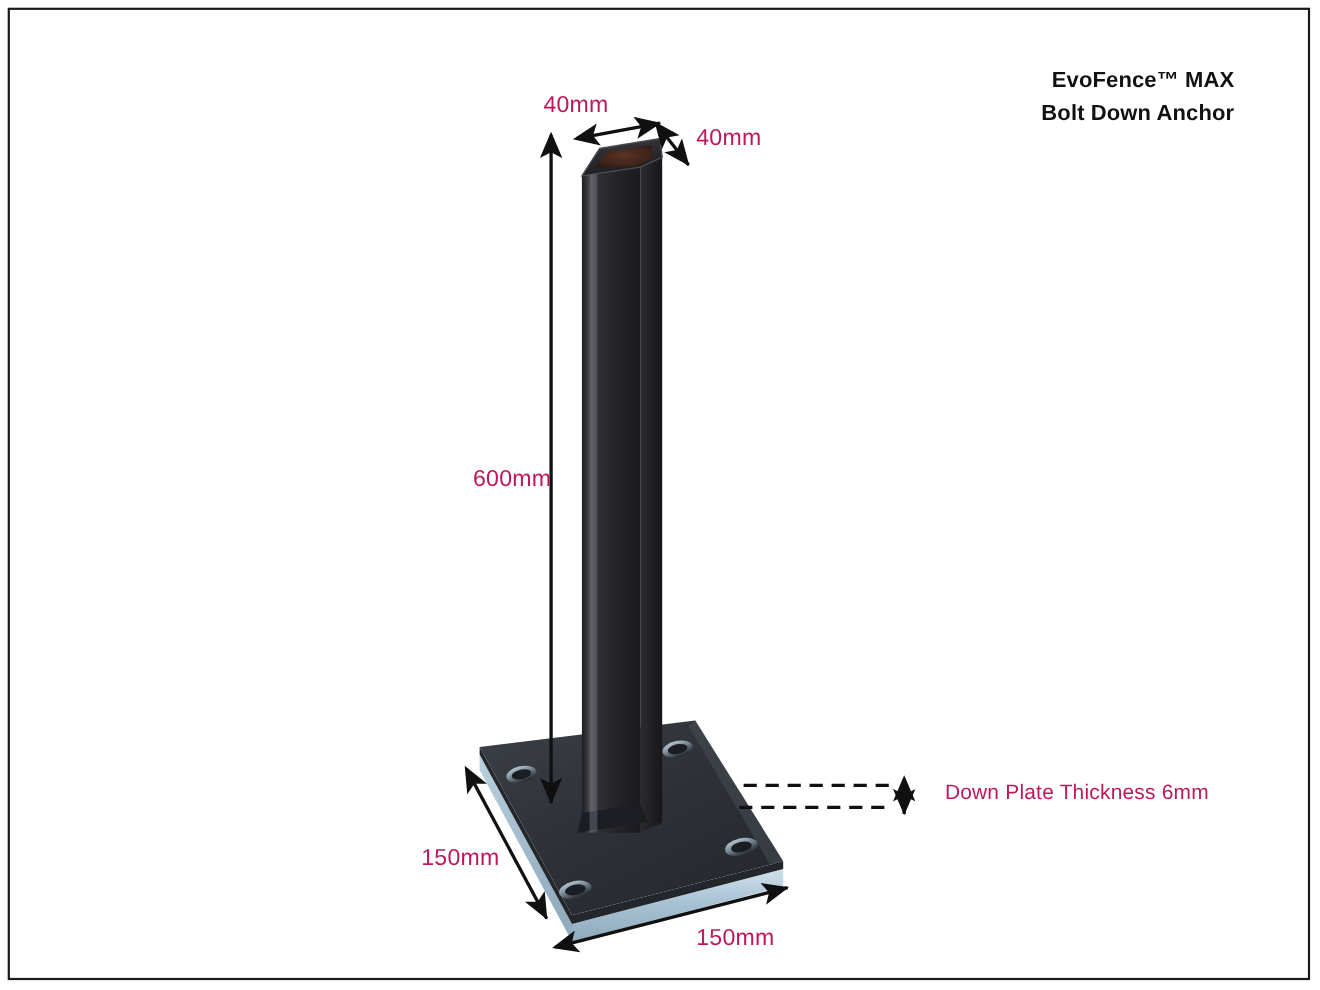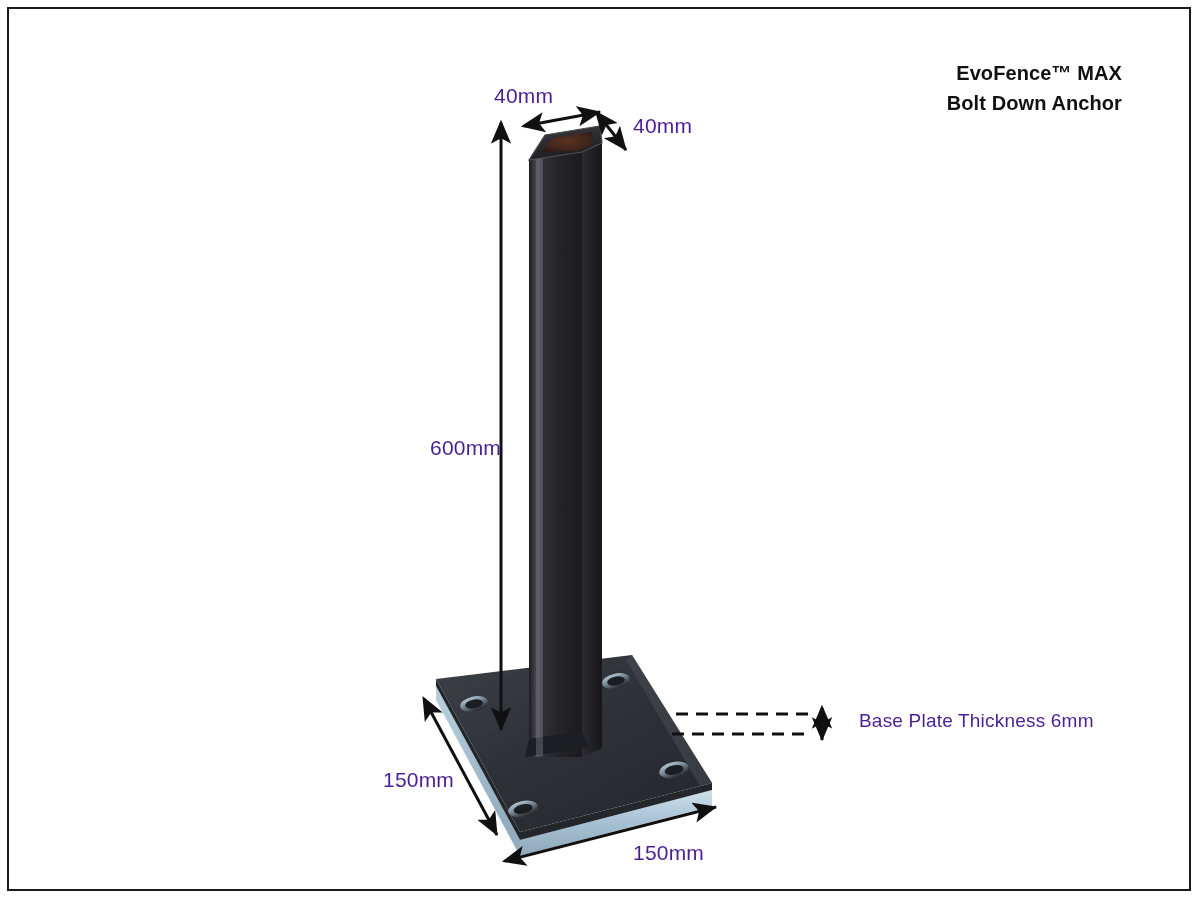--- a/index.html
+++ b/index.html
@@ -52,26 +52,26 @@
   }
   #title-line1{font-size:20px;letter-spacing:0.1px;}
   #title-line2{font-size:20px;letter-spacing:0.1px;}
 
   
   #stage{position:absolute;left:0;top:0;width:1200px;height:900px;}
   #art{position:absolute;left:0;top:0;width:1200px;height:900px;}
 
   
   .dim{
-    position:absolute;font-size:21px;color:#4c1d95;
+    position:absolute;font-size:21px;color:#be185d;
     white-space:nowrap;letter-spacing:0.2px;
   }
   #dim-40-top{left:494px;top:84px;}
   #dim-40-side{left:633px;top:114px;}
-  #dim-600{left:430px;top:436px;}
+  #dim-600{left:430px;top:424px;}
   #dim-150-left{left:383px;top:768px;}
   #dim-150-bottom{left:633px;top:841px;}
   #dim-thickness{left:859px;top:710px;font-size:19px;}
 </style>
 </head>
 <body>
 
 <div id="sheet">
   <div id="frame"></div>
 
@@ -201,15 +201,15 @@
         <line x1="672" y1="734" x2="810" y2="734" stroke-width="3" stroke-dasharray="12 8"></line>
         <line x1="822" y1="708" x2="822" y2="740" stroke-width="3" marker-start="url(#ahs)" marker-end="url(#ah)"></line>
       </g>
     </svg>
 
     <div class="dim" id="dim-40-top">40mm</div>
     <div class="dim" id="dim-40-side">40mm</div>
     <div class="dim" id="dim-600">600mm</div>
     <div class="dim" id="dim-150-left">150mm</div>
     <div class="dim" id="dim-150-bottom">150mm</div>
-    <div class="dim" id="dim-thickness">Base Plate Thickness 6mm</div>
+    <div class="dim" id="dim-thickness">Down Plate Thickness 6mm</div>
   </div>
 </div>
 
 </body></html>

